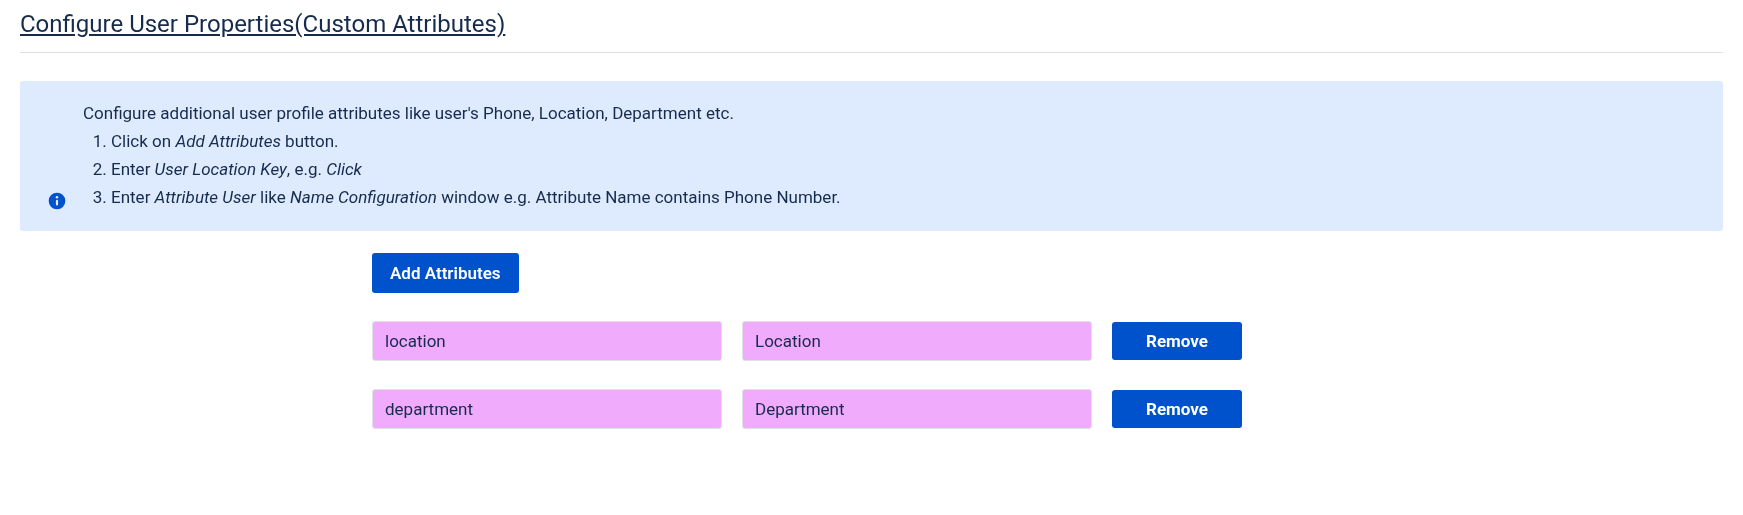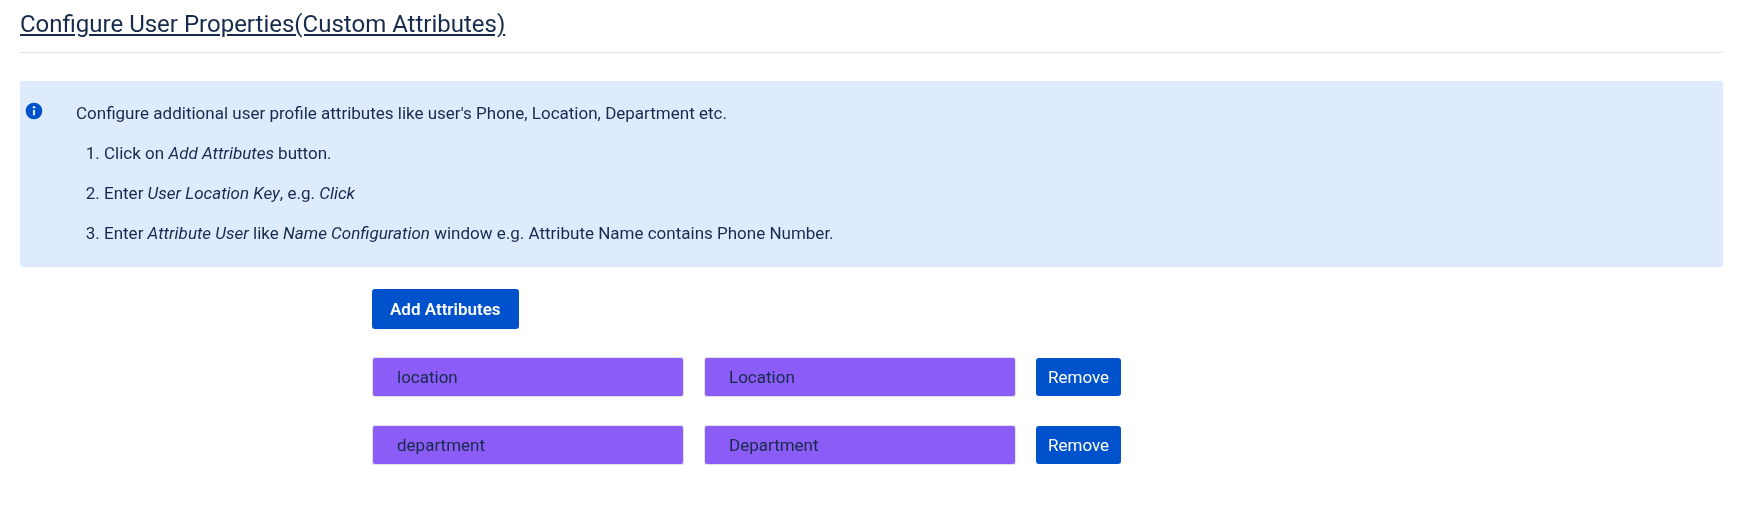--- a/index.html
+++ b/index.html
@@ -18,24 +18,24 @@
       font-weight: 400;
       color: #172b4d;
       padding: 10px 0 14px 0;
       border-bottom: 1px solid #dfe1e6;
       text-decoration: underline;
     }
     .info-panel {
       background-color: #deebff;
       border-radius: 3px;
       margin-top: 28px;
-      padding: 18px 20px 20px 4px;
+      padding: 18px 20px 20px 27px;
       display: flex;
-      align-items: flex-start;
-      gap: 32px;
+      align-items: flex-end;
+      gap: 16px;
     }
     .info-icon {
       flex-shrink: 0;
       width: 20px;
       height: 20px;
       margin-top: 2px;
     }
     .info-icon svg {
       width: 100%;
       height: 100%;
@@ -43,21 +43,21 @@
     .info-content {
       font-size: 17px;
       line-height: 1.65;
       color: #172b4d;
     }
     .info-list {
       margin-left: 28px;
       list-style: decimal;
     }
     .info-list li {
-      margin-top: 12px;
+      margin-top: 0;
     }
     em {
       font-style: italic;
     }
     .form-area {
       margin-top: 22px;
       margin-left: 352px;
     }
     .btn {
       background-color: #0052cc;
@@ -73,37 +73,37 @@
     .attribute-rows {
       margin-top: 28px;
     }
     .attribute-row {
       display: flex;
       align-items: center;
       gap: 20px;
       margin-bottom: 28px;
     }
     .attr-input {
-      width: 312px;
-      padding: 9px 24px;
+      width: 350px;
+      padding: 9px 12px;
       font-size: 17px;
       border: 1px solid #dfe1e6;
       border-radius: 3px;
       color: #172b4d;
       font-family: inherit;
-      background: #8b5cf6;
+      background: #f0abfc;
     }
     .remove-btn {
       background-color: #0052cc;
       color: #ffffff;
       border: none;
       border-radius: 3px;
       font-size: 17px;
-      font-weight: 400;
-      padding: 9px 12px;
+      font-weight: 700;
+      padding: 9px 34px;
       cursor: pointer;
       font-family: inherit;
     }
   </style>
 </head>
 <body>
 
 <h2 class="page-title">Configure User Properties(Custom Attributes)</h2>
 
 <div class="info-panel">

